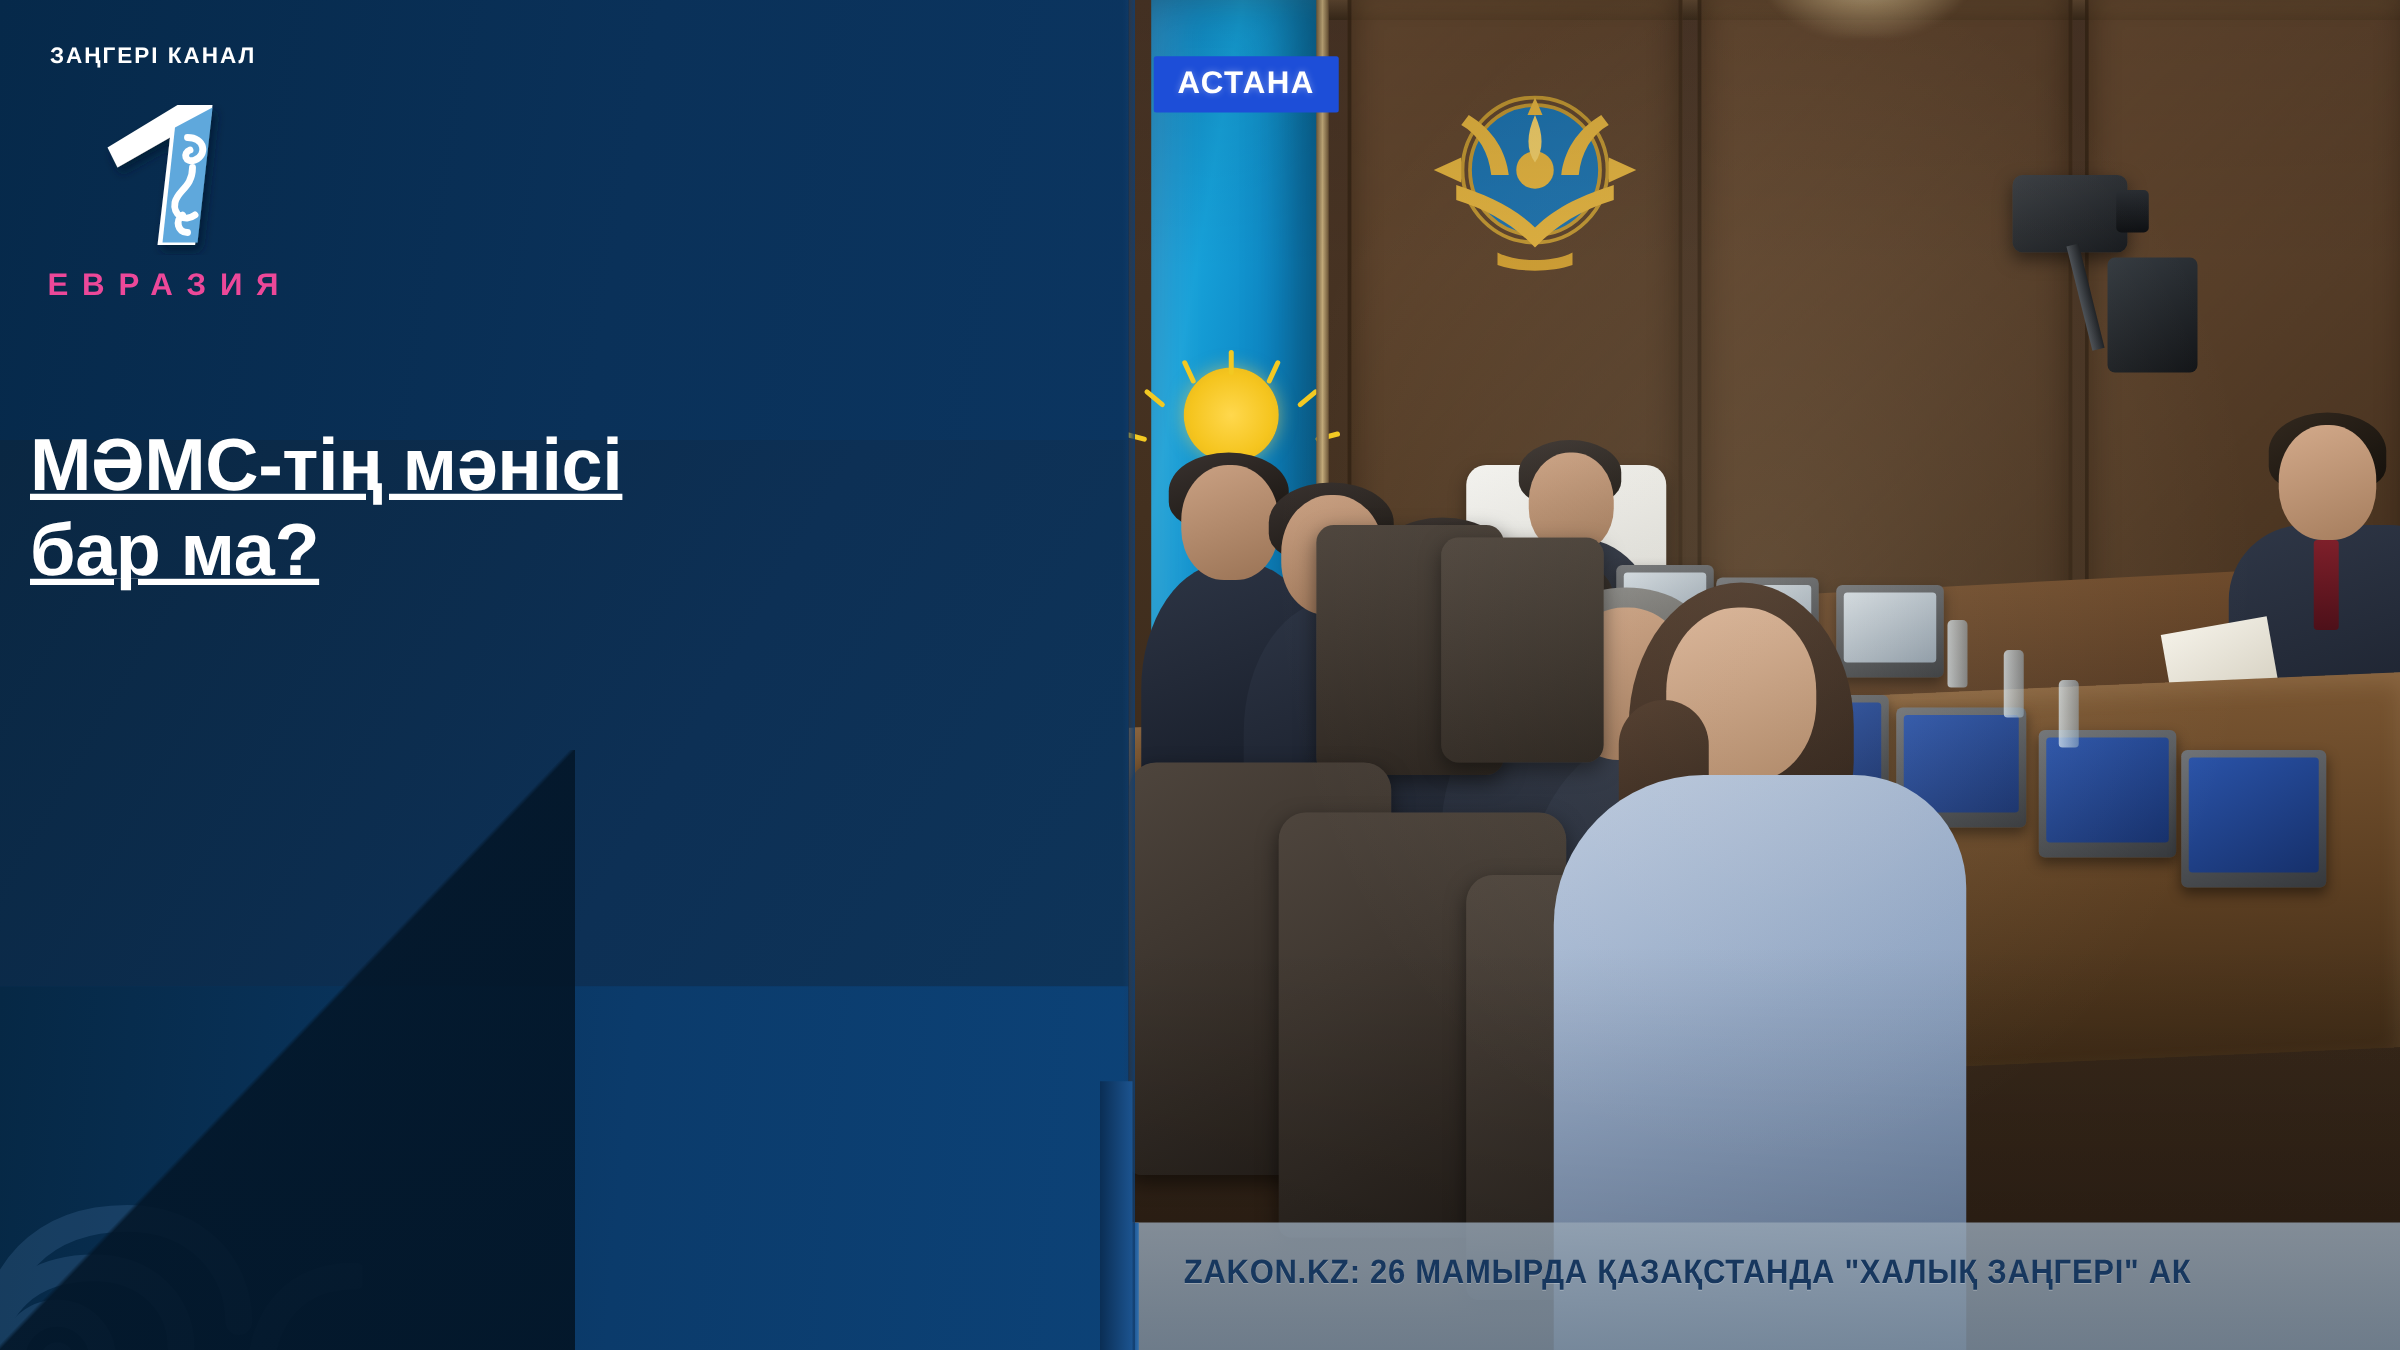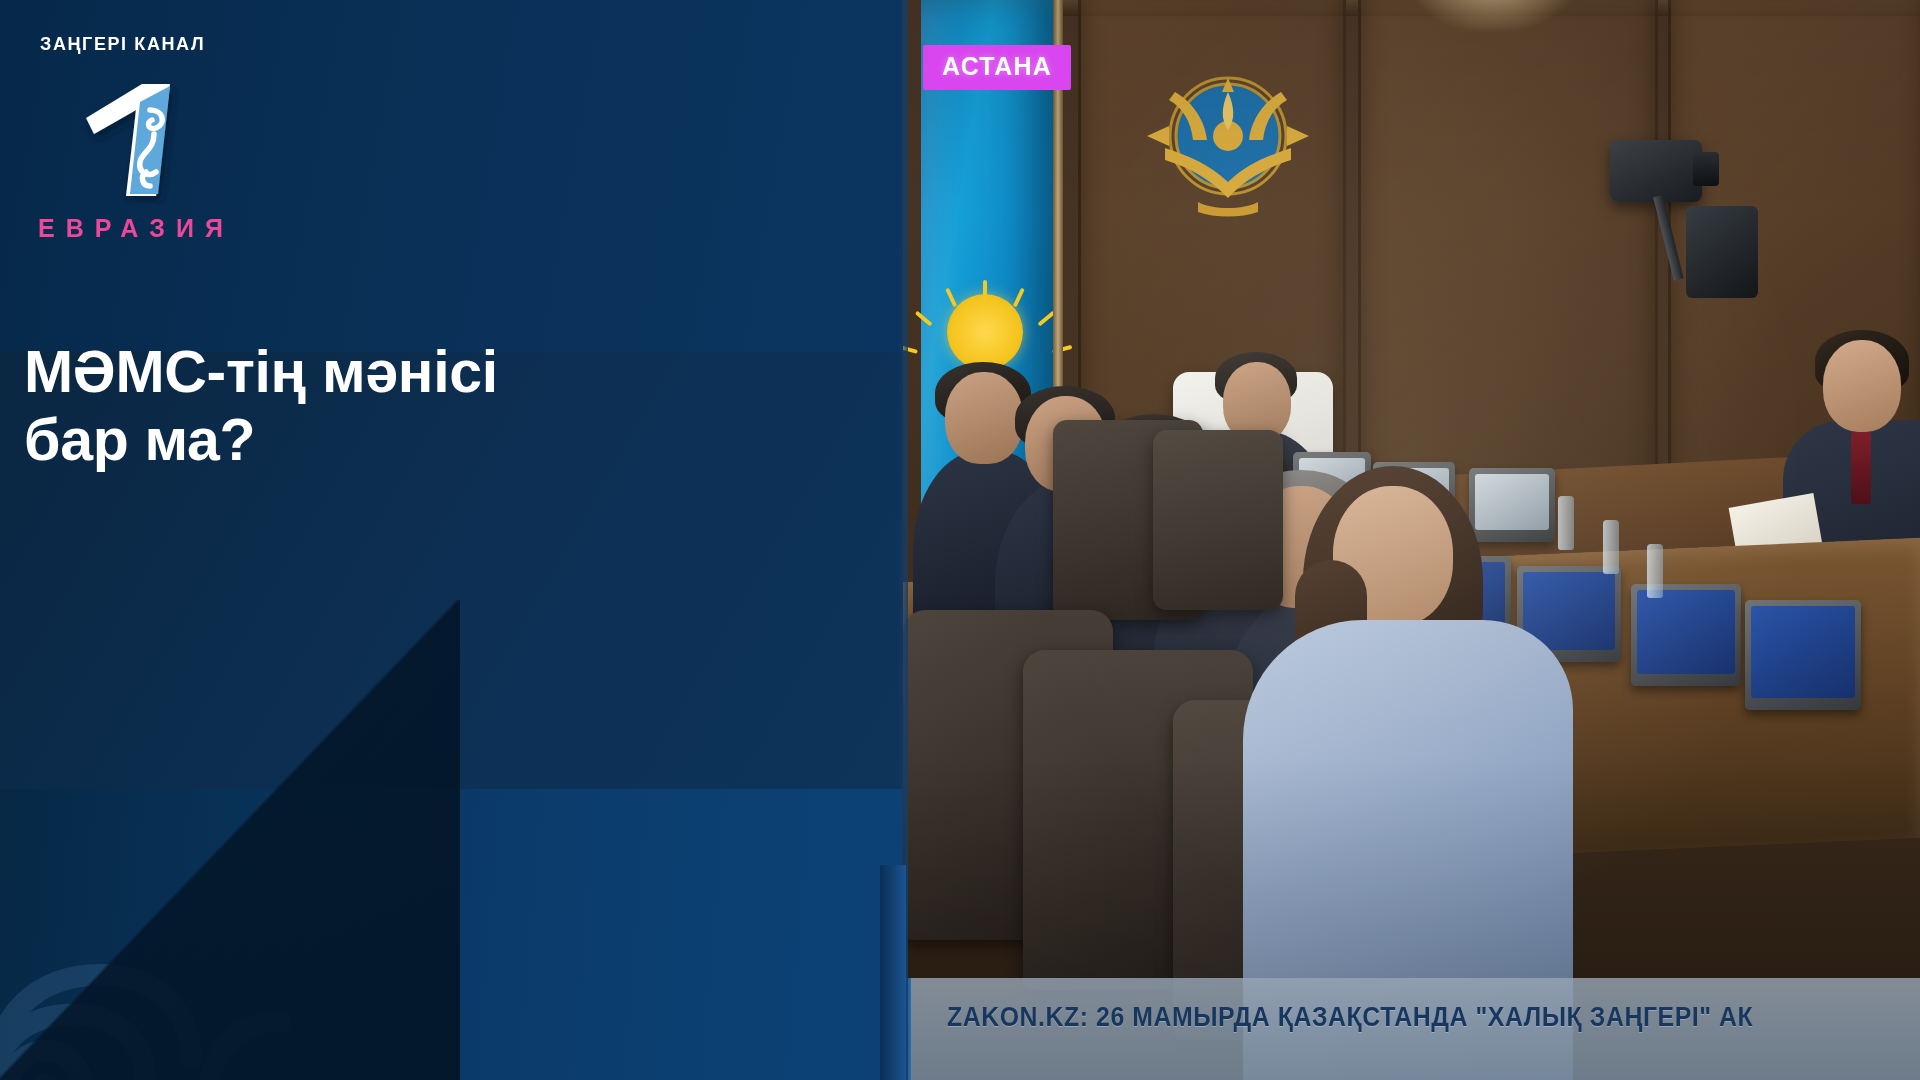--- a/index.html
+++ b/index.html
@@ -70,21 +70,21 @@
     letter-spacing:0.2px;
   }
 
   
   .headline {
     position:absolute; left:24px; top:338px; width:800px;
     color:#ffffff;
     font-size:59px; font-weight:700; line-height:1.16;
     letter-spacing:-0.3px;
   }
-  .headline .hl-line { display:block; white-space:nowrap; }
+  .headline .hl-line { display:block; white-space:nowrap;text-decoration:underline; }
 
   
   #video {
     position:absolute; left:903px; top:0; width:1017px; height:1080px;
     overflow:hidden;
     background:#3a2a1d;
   }
   
   .wall {
     position:absolute; inset:0;
@@ -290,21 +290,21 @@
     position:absolute; inset:0;
     background:
       radial-gradient(ellipse at 50% 42%, rgba(255,240,210,0.10) 0%, rgba(0,0,0,0) 55%),
       linear-gradient(to bottom, rgba(0,0,0,0.10) 0%, rgba(0,0,0,0.0) 20%, rgba(0,0,0,0.0) 70%, rgba(0,0,0,0.25) 100%);
     pointer-events:none;
   }
 
   
   .astana-badge {
     position:absolute; left:20px; top:45px;
-    background:#d946ef;
+    background:#1d4ed8;
     padding:7px 19px 9px 19px;
     border-radius:2px;
   }
   .astana-badge span {
     color:#ffffff; font-size:25px; font-weight:700; letter-spacing:1.2px;
     white-space:nowrap; text-shadow:0 0 6px rgba(255,255,255,0.35);
   }
 
   
   .ticker {

